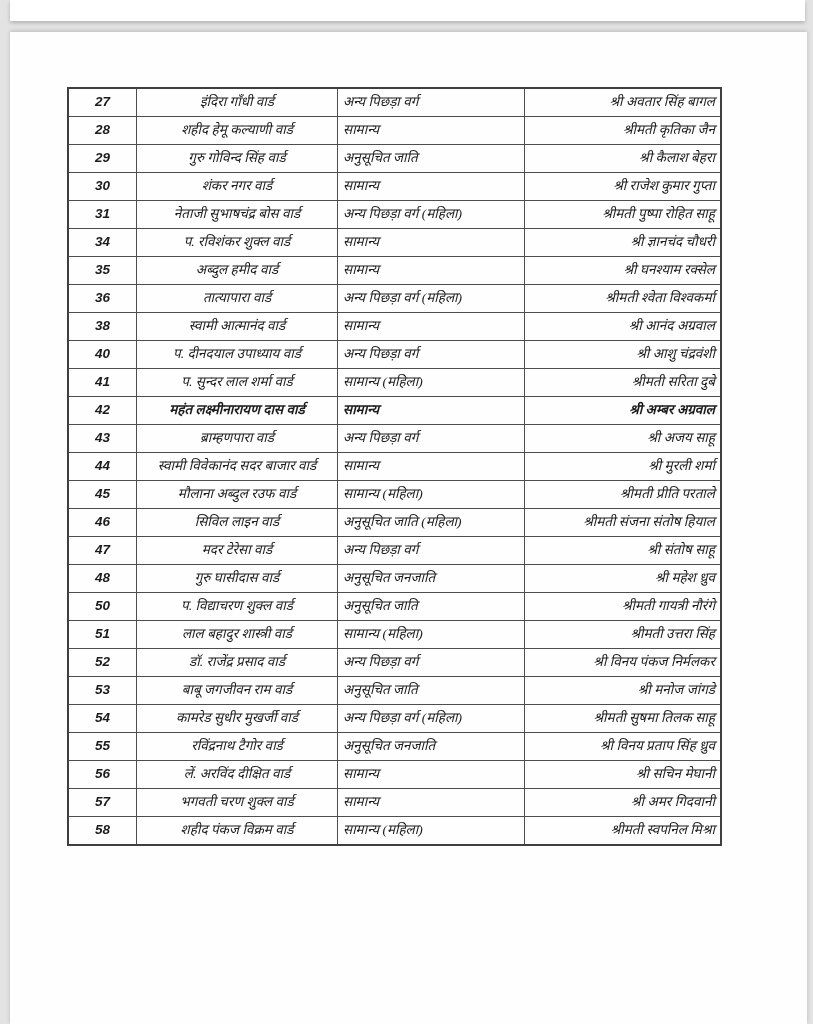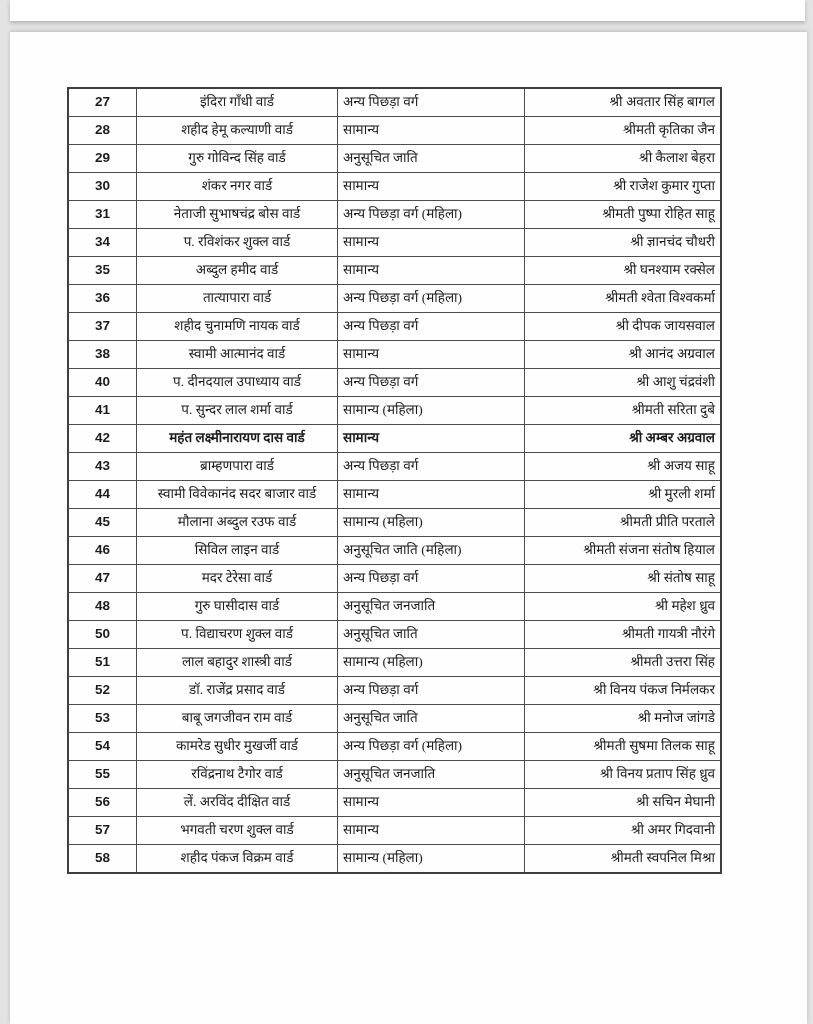--- a/index.html
+++ b/index.html
@@ -29,20 +29,21 @@
   }
   
   .page {
     position: absolute;
     left: 10px;
     top: 32px;
     width: 797px;
     height: 992px;
     background: #fefefe;
     box-shadow: 0 -1px 4px rgba(0,0,0,0.18);
+    font-style: italic;
   }
   table.ward-table {
     position: absolute;
     left: 57px;
     top: 55px;
     width: 646px;
     border-collapse: collapse;
     table-layout: fixed;
   }
   table.ward-table td {
@@ -121,26 +122,20 @@
             <td class="c-cat">सामान्य</td>
             <td class="c-name">श्री घनश्याम रक्सेल</td>
           </tr>
           <tr>
             <td class="c-no">36</td>
             <td class="c-ward">तात्यापारा वार्ड</td>
             <td class="c-cat">अन्य पिछड़ा वर्ग (महिला)</td>
             <td class="c-name">श्रीमती श्वेता विश्वकर्मा</td>
           </tr>
           <tr>
-            <td class="c-no">37</td>
-            <td class="c-ward">शहीद चुनामणि नायक वार्ड</td>
-            <td class="c-cat">अन्य पिछड़ा वर्ग</td>
-            <td class="c-name">श्री दीपक जायसवाल</td>
-          </tr>
-          <tr>
             <td class="c-no">38</td>
             <td class="c-ward">स्वामी आत्मानंद वार्ड</td>
             <td class="c-cat">सामान्य</td>
             <td class="c-name">श्री आनंद अग्रवाल</td>
           </tr>
           <tr>
             <td class="c-no">40</td>
             <td class="c-ward">प. दीनदयाल उपाध्याय वार्ड</td>
             <td class="c-cat">अन्य पिछड़ा वर्ग</td>
             <td class="c-name">श्री आशु चंद्रवंशी</td>

